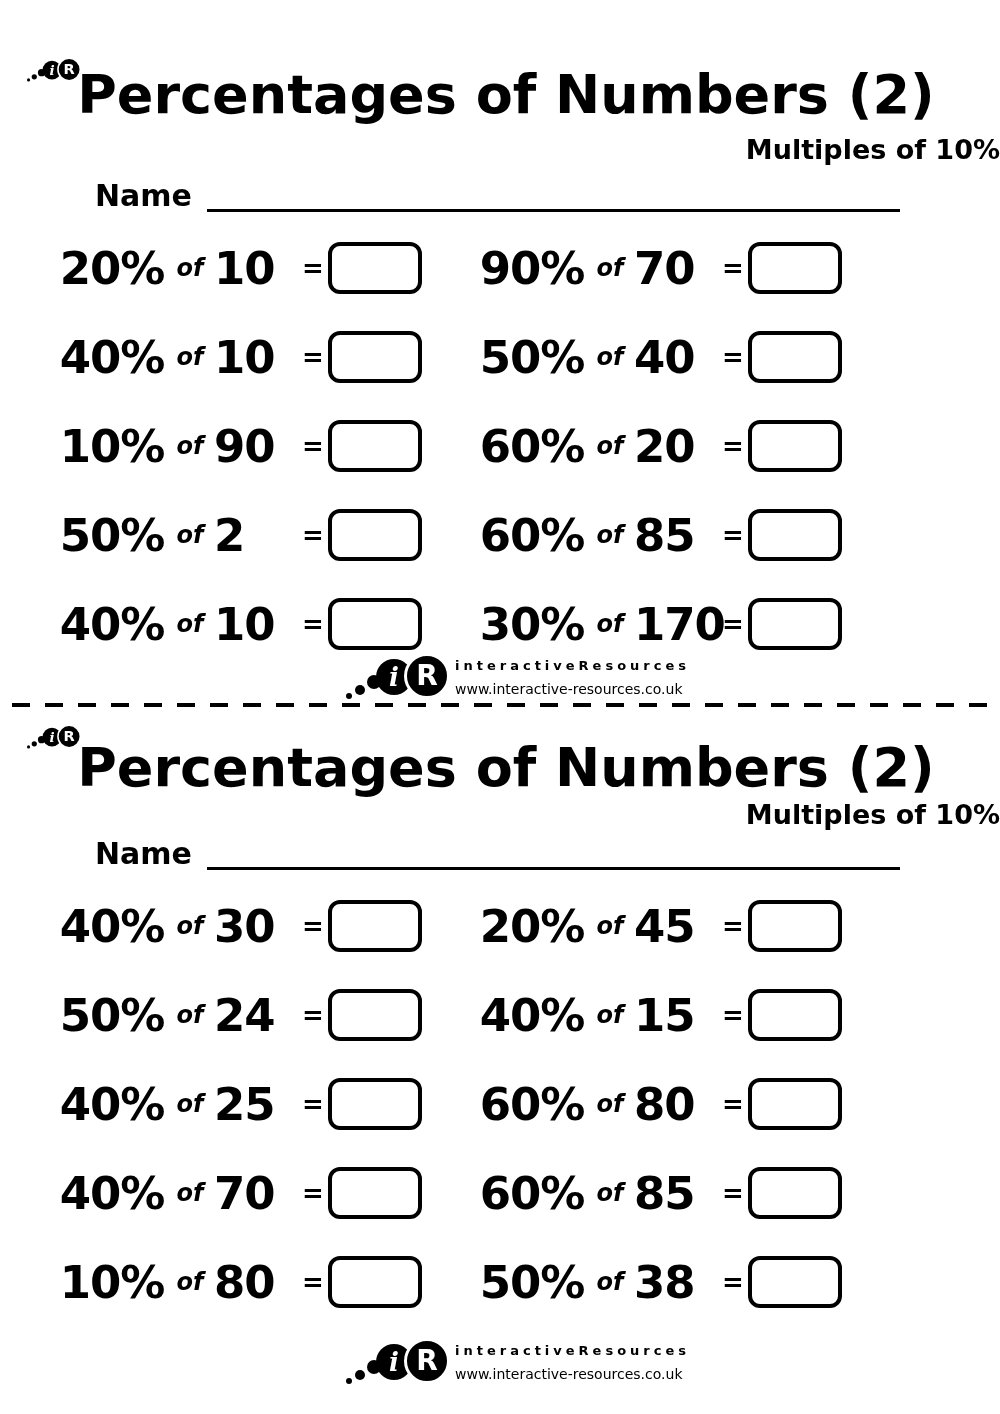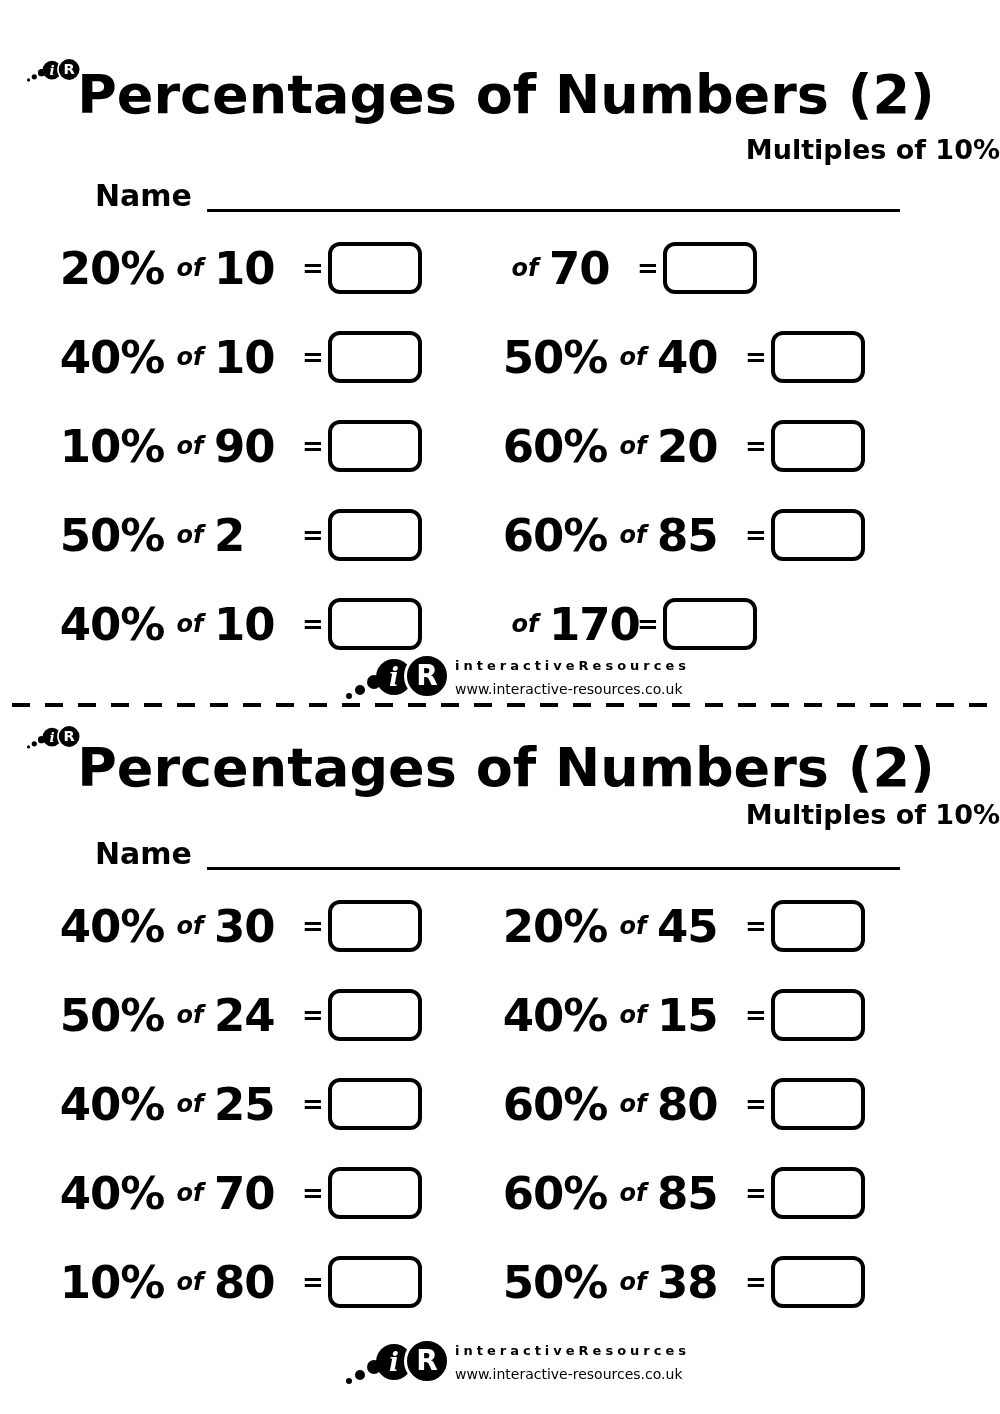--- a/index.html
+++ b/index.html
@@ -22,21 +22,21 @@
     margin-top:14px;text-align:right;
     font-size:27px;font-weight:bold;line-height:32px;
   }
   .s2 .subtitle{margin-top:6px}
 
   .name-row{display:flex;align-items:flex-end;margin:11px 100px 0 95px;height:35px}
   .s2 .name-row{margin-top:4px}
   .name-label{font-size:30px;font-weight:bold;line-height:32px;margin-right:15px}
   .name-line{flex:1;border-bottom:3px solid #000;height:100%}
 
-  .probs{display:flex;gap:79px;margin:30px 0 0 58px}
+  .probs{display:flex;gap:56px;margin:30px 0 0 58px}
   .pcol{display:flex;flex-direction:column}
   .prow{display:flex;align-items:center;height:52px;margin-bottom:37px}
   .pct{width:108px;text-align:center;font-size:45px;font-weight:bold;letter-spacing:-1px;white-space:nowrap}
   .ofw{width:48px;text-align:center;font-size:24px;font-weight:bold;font-style:italic}
   .num{width:84px;font-size:45px;font-weight:bold;letter-spacing:-1px;white-space:nowrap}
   .eq{width:30px;text-align:center;font-size:26px;font-weight:bold}
   .abox{width:86px;height:44px;border:4px solid #000;border-radius:12px;flex:none;background:#fff}
 
   .footer{position:absolute;left:346px;top:650px;display:flex;align-items:center}
   .s2 .footer{top:628px}
@@ -114,20 +114,21 @@
         <span class="pct">40%</span>
         <span class="ofw">of</span>
         <span class="num">10</span>
         <span class="eq">=</span>
         <span class="abox"></span>
       </div>
     </div>
 
     <div class="pcol">
       <div class="prow">
+        <span class="pct">90%</span>
         <span class="ofw">of</span>
         <span class="num">70</span>
         <span class="eq">=</span>
         <span class="abox"></span>
       </div>
       <div class="prow">
         <span class="pct">50%</span>
         <span class="ofw">of</span>
         <span class="num">40</span>
         <span class="eq">=</span>
@@ -141,20 +142,21 @@
         <span class="abox"></span>
       </div>
       <div class="prow">
         <span class="pct">60%</span>
         <span class="ofw">of</span>
         <span class="num">85</span>
         <span class="eq">=</span>
         <span class="abox"></span>
       </div>
       <div class="prow">
+        <span class="pct">30%</span>
         <span class="ofw">of</span>
         <span class="num">170</span>
         <span class="eq">=</span>
         <span class="abox"></span>
       </div>
     </div>
   </div>
 
   <div class="footer">
     <div class="ir-logo">

